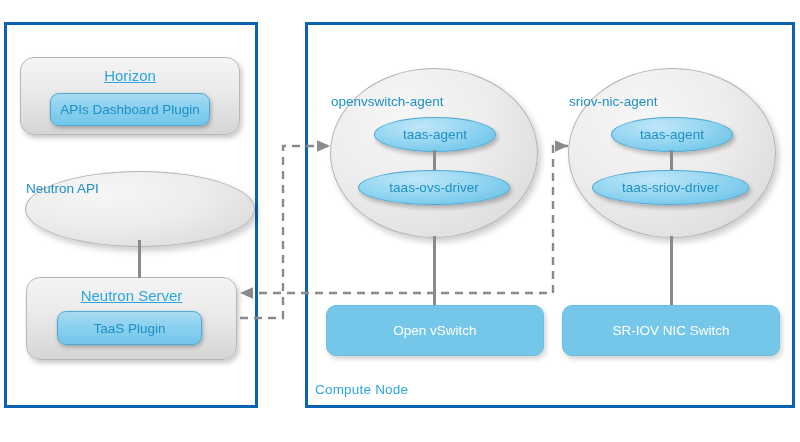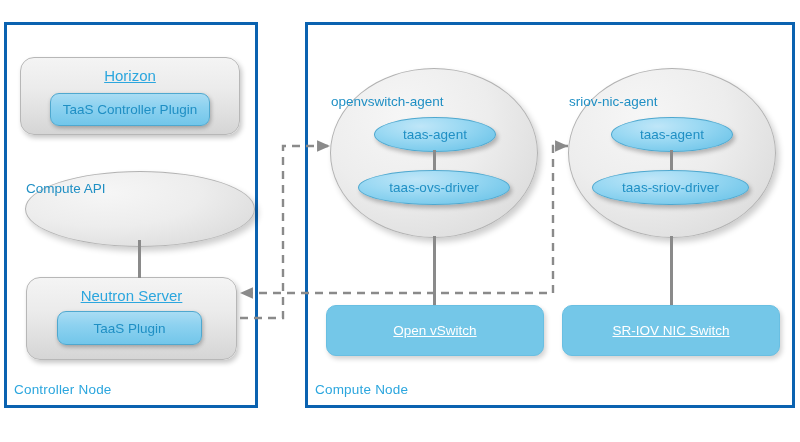--- a/index.html
+++ b/index.html
@@ -28,21 +28,21 @@
     background:linear-gradient(180deg,#a9dcf3 0%,#8ed2f0 40%,#72c6ea 100%);
     box-shadow:1px 2px 4px rgba(0,0,0,.28);
     display:flex;align-items:center;justify-content:center;
     color:#1f8fc4;font-size:13.5px;white-space:nowrap;}
 
   
   .blue-slab{position:absolute;box-sizing:border-box;border-radius:10px;
     background:#74c7e8;border:1px solid #69bfe2;
     box-shadow:2px 3px 5px rgba(0,0,0,.18);
     display:flex;align-items:center;justify-content:center;
-    color:#ffffff;font-size:13.5px;white-space:nowrap;text-decoration:underline;}
+    color:#ffffff;font-size:13.5px;white-space:nowrap;}
 
   
   .ellipse{position:absolute;box-sizing:border-box;border-radius:50%;}
   .ellipse-grey{border:1px solid #b2b2b2;
     background:radial-gradient(ellipse at 35% 28%,#f6f6f6 0%,#ededed 45%,#e0e0e0 75%,#d2d2d2 100%);
     box-shadow:3px 4px 6px rgba(0,0,0,.20);}
   .ellipse-blue{border:1px solid #4fa8cf;
     background:radial-gradient(ellipse at 38% 25%,#bfe6f8 0%,#9bd9f3 40%,#7ccbec 72%,#62bfe6 100%);
     box-shadow:2px 3px 4px rgba(0,0,0,.25);}
   .ell-label{position:absolute;left:0;right:0;text-align:left;color:#1f8fc4;font-size:13.5px;white-space:nowrap;}
@@ -51,29 +51,28 @@
   
   .solid-v{position:absolute;width:3px;background:#8a8a8a;}
   svg.links{position:absolute;left:0;top:0;width:800px;height:442px;overflow:visible;pointer-events:none;}
 </style>
 </head>
 <body>
 
 <div class="canvas">
 
   <div class="node-box" id="controller-node"></div>
-  <div class="node-label" id="controller-label">Controller Node</div>
 
   <div class="grey-box" style="left:20px;top:57px;width:220px;height:78px;">
     <div class="grey-title" style="top:9px;">Horizon</div>
   </div>
-  <div class="blue-box" style="left:50px;top:93px;width:160px;height:33px;">TaaS Controller Plugin</div>
+  <div class="blue-box" style="left:50px;top:93px;width:160px;height:33px;">APIs Dashboard Plugin</div>
 
   <div class="ellipse ellipse-grey" style="left:25px;top:171px;width:230px;height:76px;">
-    <div class="ell-label" style="top:9px;">Compute API</div>
+    <div class="ell-label" style="top:9px;">Neutron API</div>
   </div>
 
   <div class="grey-box" style="left:26px;top:277px;width:211px;height:83px;">
     <div class="grey-title" style="top:9px;">Neutron Server</div>
   </div>
   <div class="blue-box" style="left:57px;top:311px;width:145px;height:34px;">TaaS Plugin</div>
 
   <div class="solid-v" style="left:138px;top:240px;height:38px;"></div>
 
   <div class="node-box" id="compute-node"></div>

